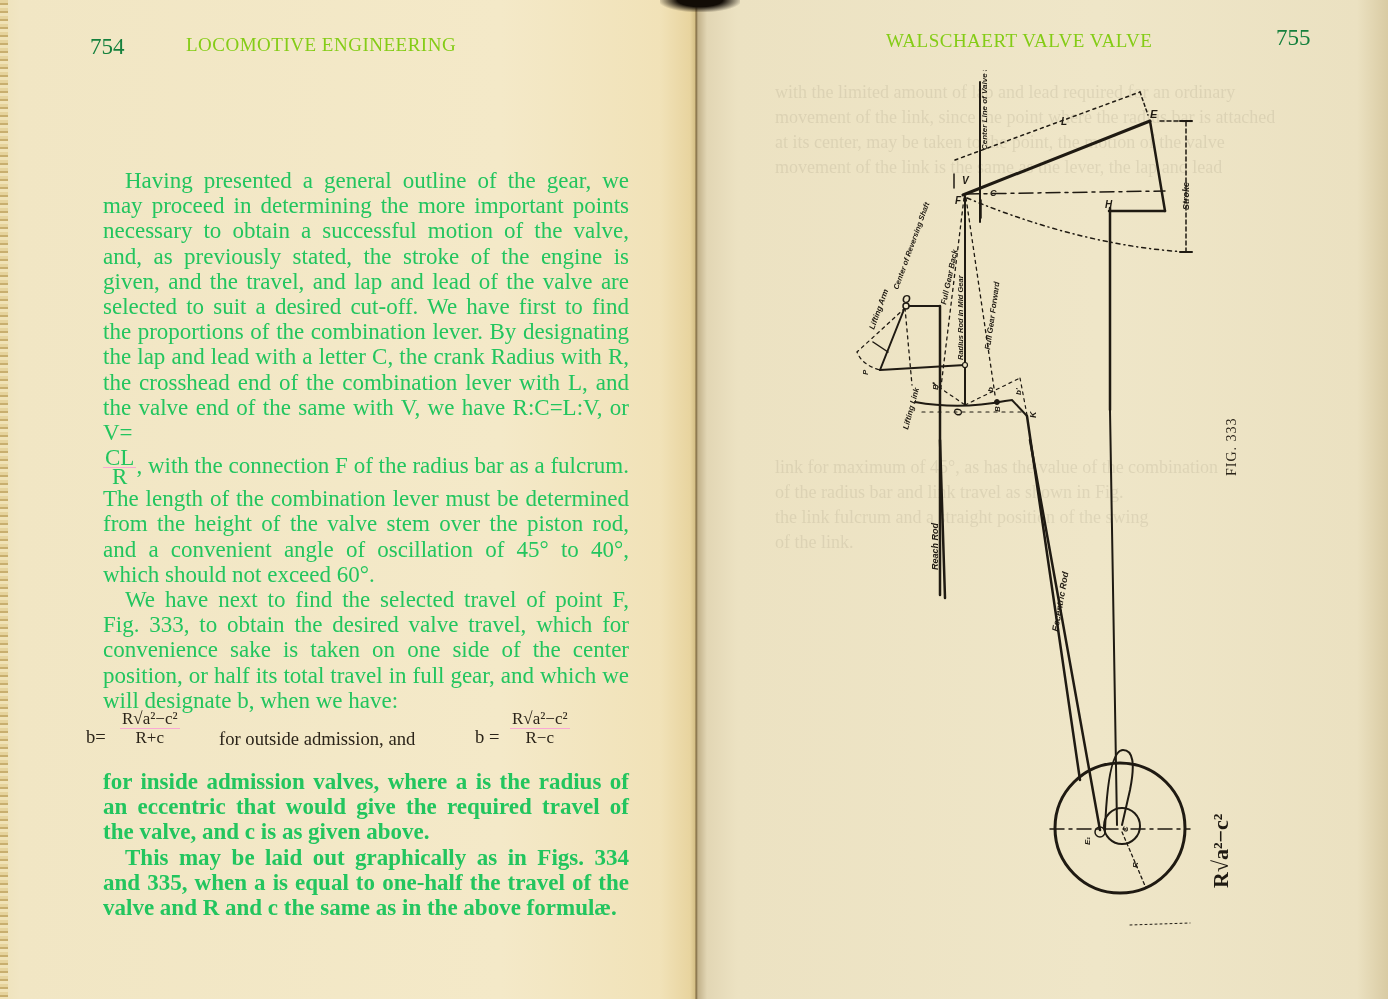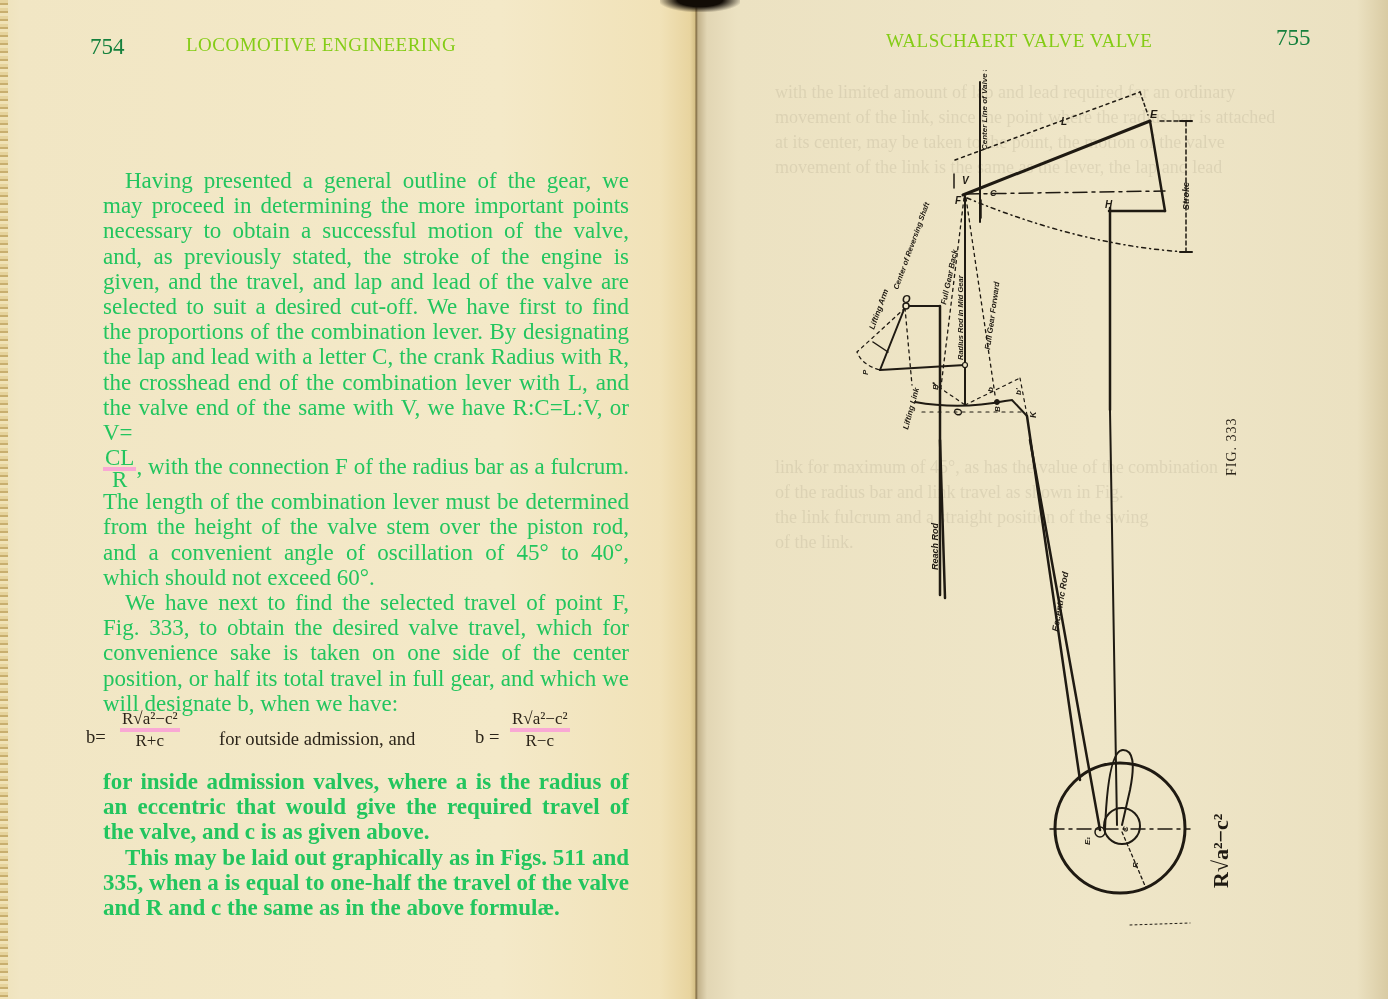--- a/index.html
+++ b/index.html
@@ -40,21 +40,21 @@
     }
     .body-text {
       position: absolute; left: 86px; width: 526px;
       font-size: 23px; line-height: 25.2px; text-align: justify;
       color: #22c55e;
       margin-left: 17px;
     }
     .body-text p { margin: 0; text-indent: 22px; }
     .body-text p.noindent { text-indent: 0; }
     .frac { display: inline-block; vertical-align: middle; text-align: center; line-height: 18px; }
-    .frac .num { display: block; border-bottom: 4px solid #f9a8d4; padding: 0 2px; }
+    .frac .num { display: block; border-bottom: 1px solid #f9a8d4; padding: 0 2px; }
     .frac .den { display: block; padding: 0 2px; }
     .formula-line {
       position: absolute; left: 86px; width: 526px; top: 708px; height: 58px;
       font-size: 18.6px; color: #2b2419;
     }
     .formula-line .seg { position: absolute; }
     .diagram { position: absolute; left: 830px; top: 70px; width: 480px; height: 870px; }
     .fig-label {
       position: absolute; left: 1224px; top: 476px; font-size: 14px; letter-spacing: 1px;
       transform: rotate(-90deg); transform-origin: left top; color: #2b2419;
@@ -120,21 +120,21 @@
   <span class="seg" style="left:133px; top:20px;">for outside admission, and</span>
   <span class="seg" style="left:389px; top:18px;">b =</span>
   <span class="seg frac" style="left:424px; top:2px; font-size:17px;">
     <span class="num">R√a²−c²</span>
     <span class="den">R−c</span>
   </span>
 </div>
 
 <div class="body-text" style="top:769px;font-weight:bold;">
   <p class="noindent">for inside admission valves, where a is the radius of an eccentric that would give the required travel of the valve, and c is as given above.</p>
-  <p>This may be laid out graphically as in Figs. 511 and 335, when a is equal to one-half the travel of the valve and R and c the same as in the above formulæ.</p>
+  <p>This may be laid out graphically as in Figs. 334 and 335, when a is equal to one-half the travel of the valve and R and c the same as in the above formulæ.</p>
 </div>
 
 <div class="running-head" style="left:886px; top:30px;">WALSCHAERT VALVE VALVE</div>
 <div class="folio" style="left:1276px; top:25px;">755</div>
 
 <svg class="diagram" viewBox="830 70 480 870" width="480" height="870">
   <g stroke="#1f1a12" fill="none" stroke-linecap="round">
 
     <line x1="980" y1="82" x2="980" y2="222" stroke-width="2"></line>
 

